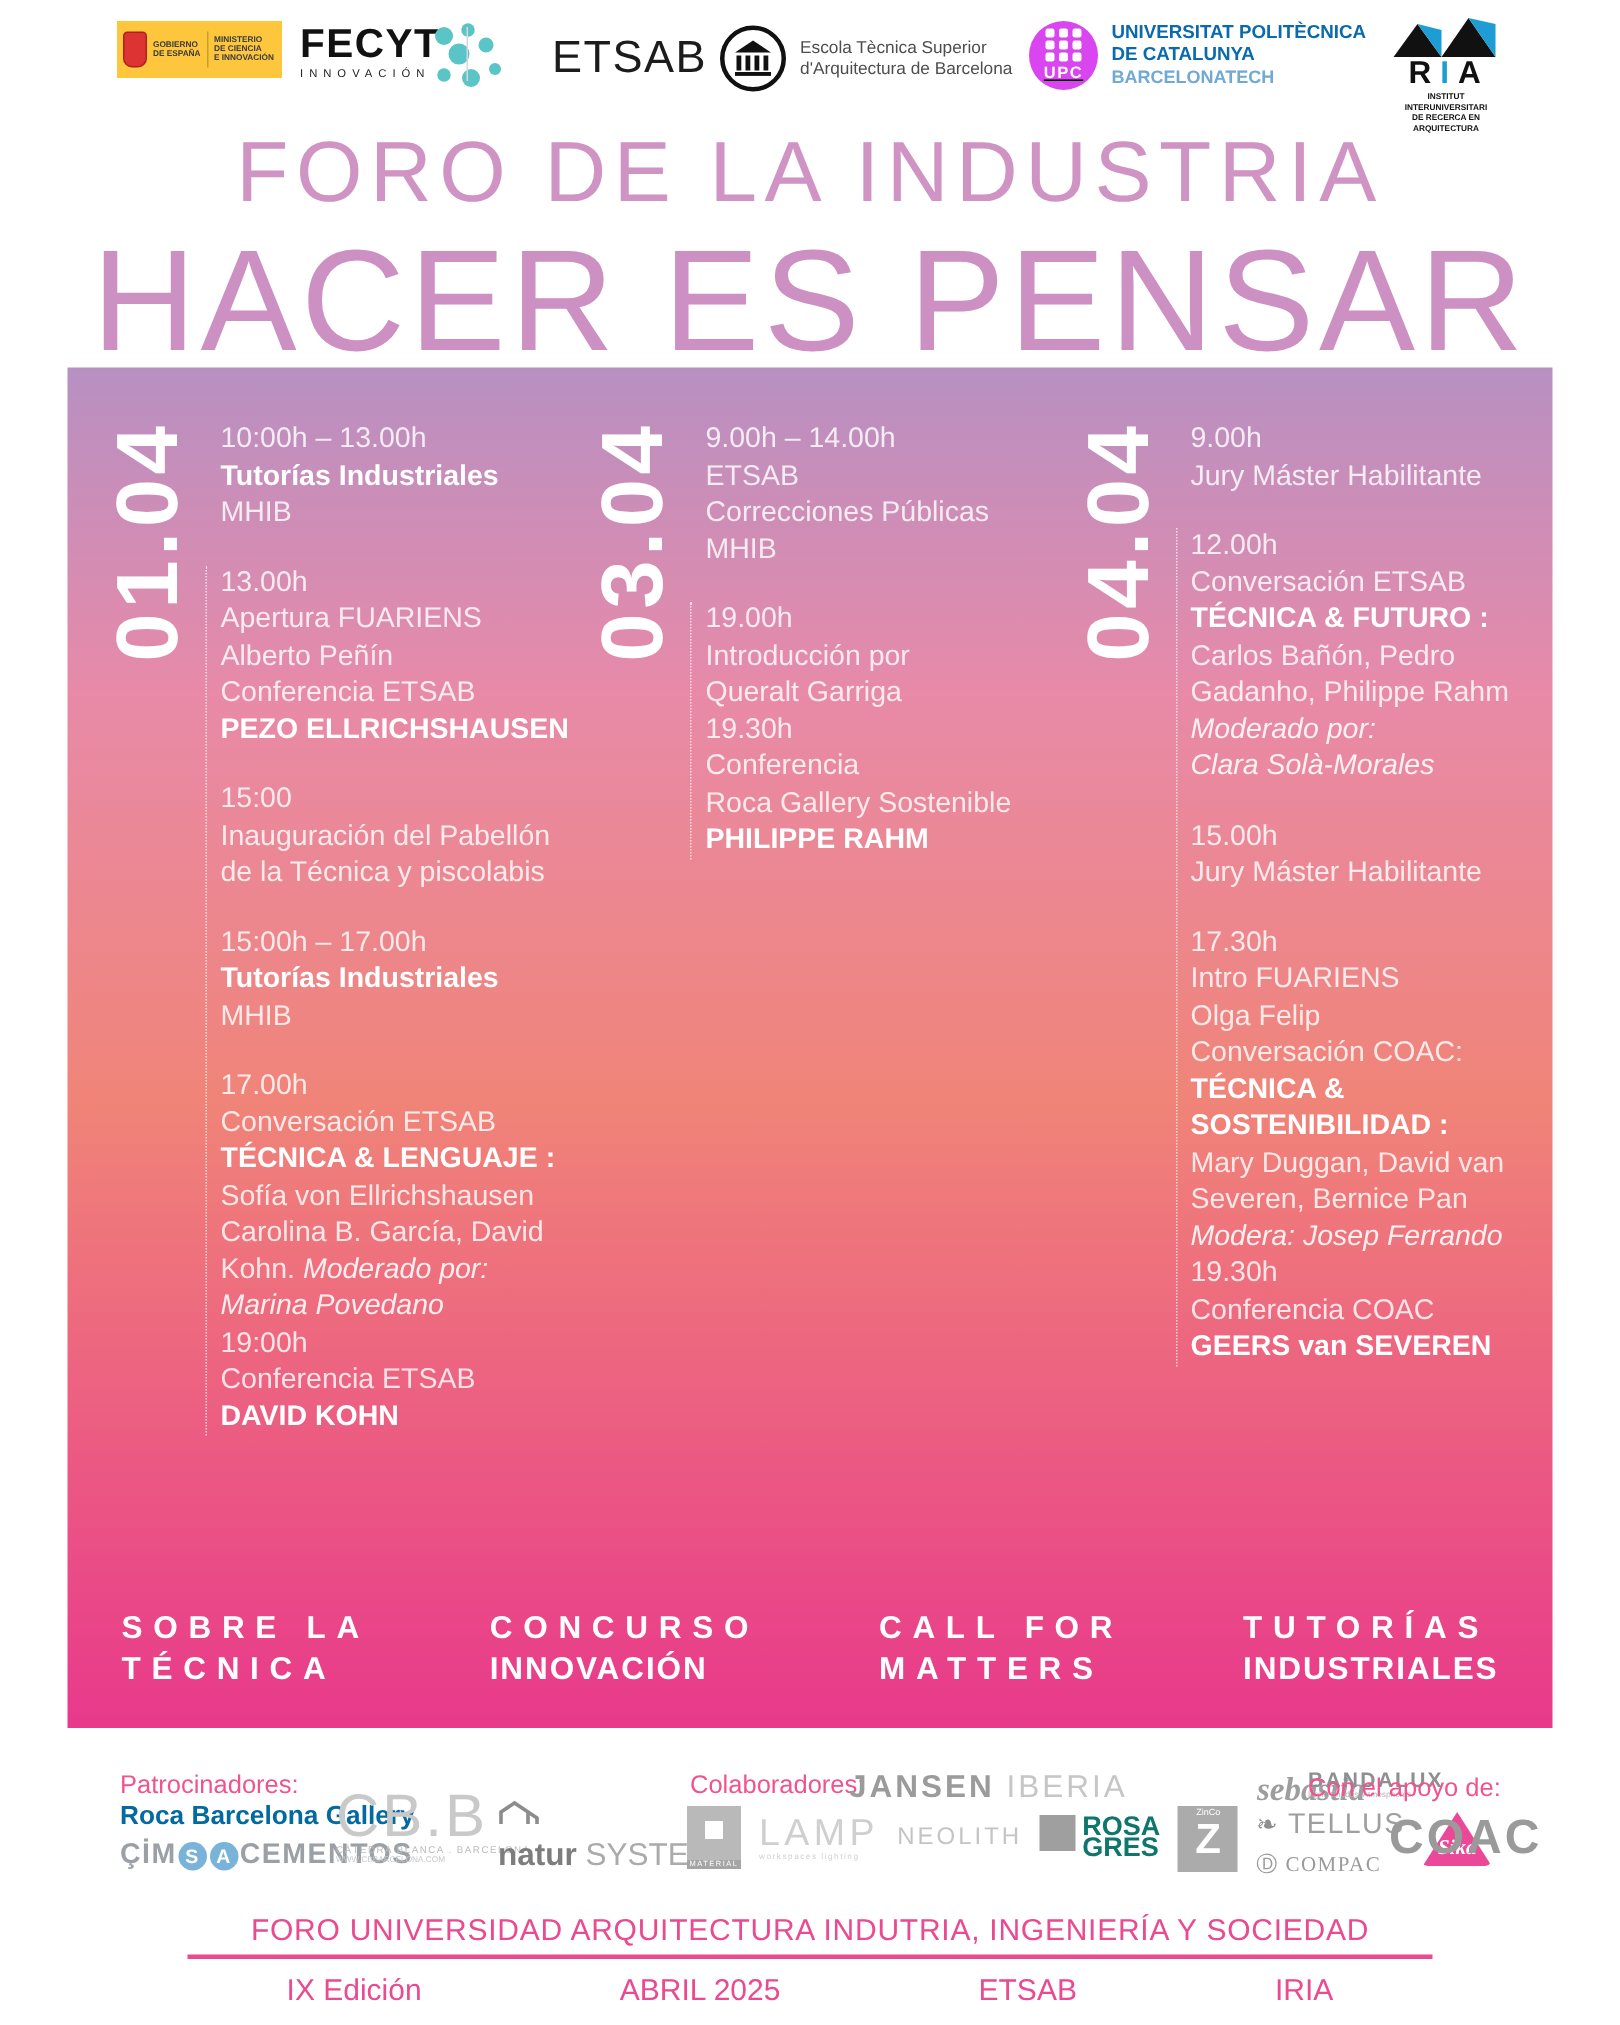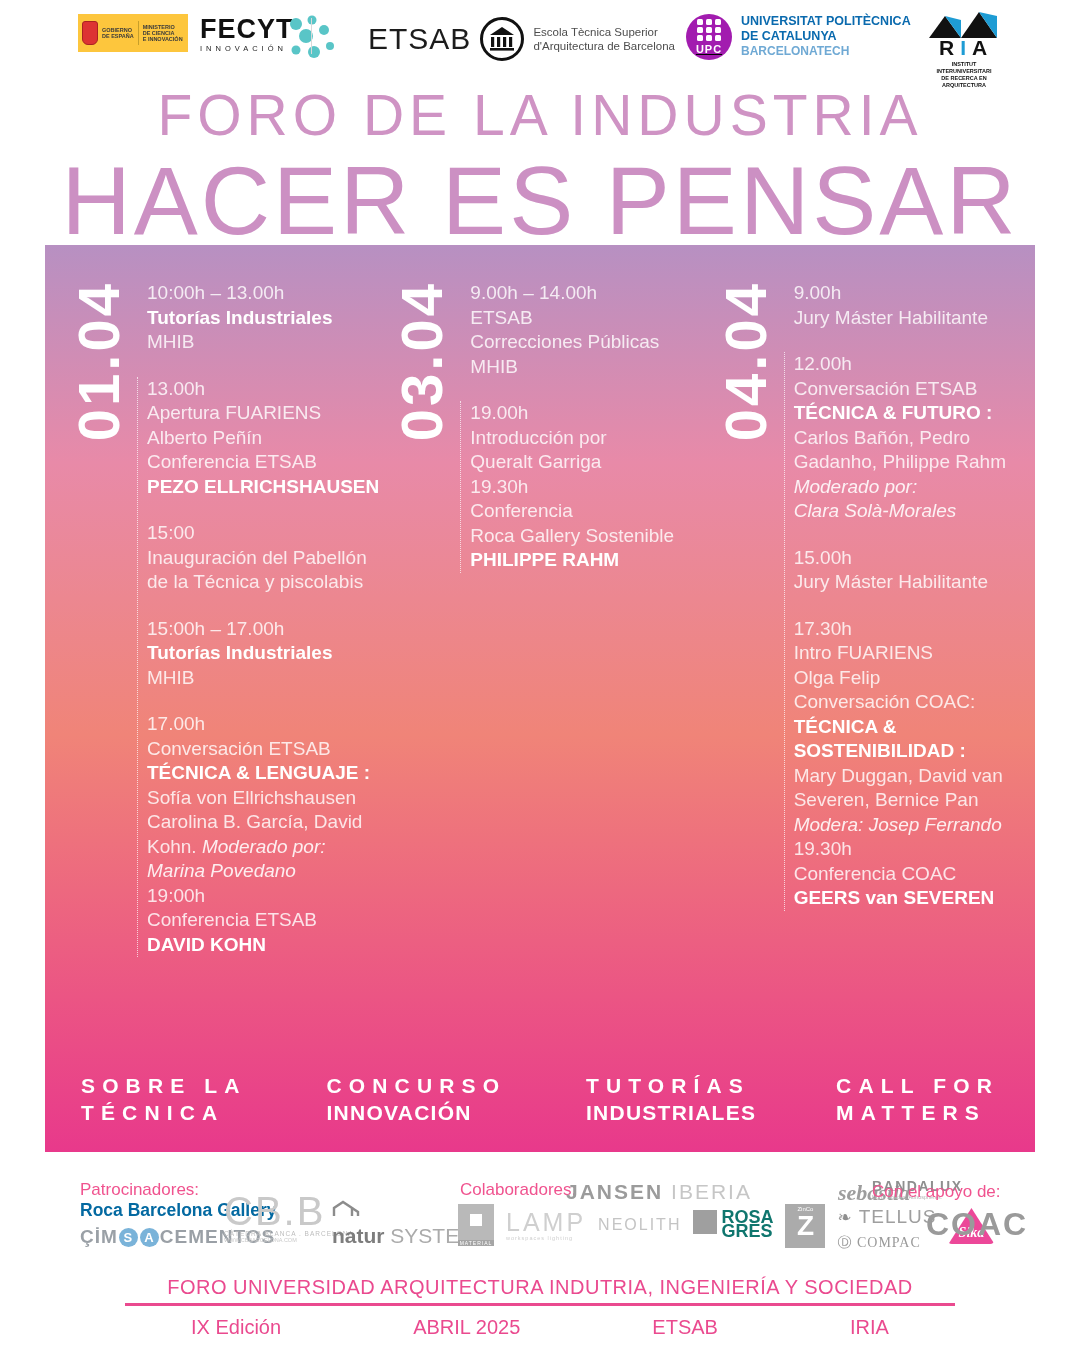--- a/index.html
+++ b/index.html
@@ -16,21 +16,21 @@
   .gob-div{width:1px;height:24px;background:#c79f2a;}
   .logo-fecyt{position:absolute;left:200px;top:10px;}
   .fecyt-name{font-size:27px;font-weight:bold;color:#111;letter-spacing:1px;line-height:26px;}
   .fecyt-sub{font-size:7.5px;letter-spacing:4px;color:#222;margin-top:2px;}
   .fecyt-dots{position:absolute;left:86px;top:-2px;}
   .hdr-sep{position:absolute;left:311px;top:12px;width:1px;height:36px;background:#d8d8d8;}
   .logo-etsab{position:absolute;left:368px;top:10px;display:flex;align-items:center;gap:8px;}
   .etsab-name{font-size:30px;color:#1c1c1c;letter-spacing:1px;}
   .etsab-desc{font-size:11.5px;color:#4d4d4d;line-height:14px;}
   .logo-upc{position:absolute;left:686px;top:8px;display:flex;align-items:flex-start;gap:9px;}
-  .upc-circle{width:46px;height:46px;border-radius:50%;background:#a21caf;display:flex;
+  .upc-circle{width:46px;height:46px;border-radius:50%;background:#d946ef;display:flex;
               flex-direction:column;align-items:center;justify-content:center;text-decoration:underline;}
   .upc-dots{display:grid;grid-template-columns:repeat(3,7px);grid-gap:2px;margin-bottom:2px;}
   .upc-dots span{width:6px;height:6px;background:#fff;border-radius:1.5px;display:block;}
   .upc-acro{color:#fff;font-weight:bold;font-size:11px;letter-spacing:1px;}
   .upc-l1,.upc-l2{font-size:12.5px;font-weight:bold;color:#0a6aae;line-height:15px;}
   .upc-l3{font-size:12px;font-weight:bold;color:#6fa9d4;line-height:15px;}
   .logo-iria{position:absolute;left:924px;top:6px;width:80px;text-align:center;}
   .iria-sub{font-size:5.5px;color:#111;font-weight:bold;line-height:7px;margin-top:1px;}
 
   
@@ -328,26 +328,26 @@
     <div class="band">
         <div class="band-item">
           <div class="band-line">SOBRE LA</div>
           <div class="band-line">TÉCNICA</div>
         </div>
         <div class="band-item">
           <div class="band-line">CONCURSO</div>
           <div class="band-line tight">INNOVACIÓN</div>
         </div>
         <div class="band-item">
+          <div class="band-line">CALL FOR</div>
+          <div class="band-line">MATTERS</div>
+        </div>
+        <div class="band-item">
           <div class="band-line">TUTORÍAS</div>
           <div class="band-line tight">INDUSTRIALES</div>
-        </div>
-        <div class="band-item">
-          <div class="band-line">CALL FOR</div>
-          <div class="band-line">MATTERS</div>
         </div>
       </div>
   </div>
 
   <div class="pinklbl" style="left:80px;top:1180px;">Patrocinadores:</div>
   <div class="roca">Roca Barcelona Gallery</div>
   <div class="cimsa">
     <span>ÇİM</span>
       <span class="ball">S</span>
       <span class="ball">A</span>

